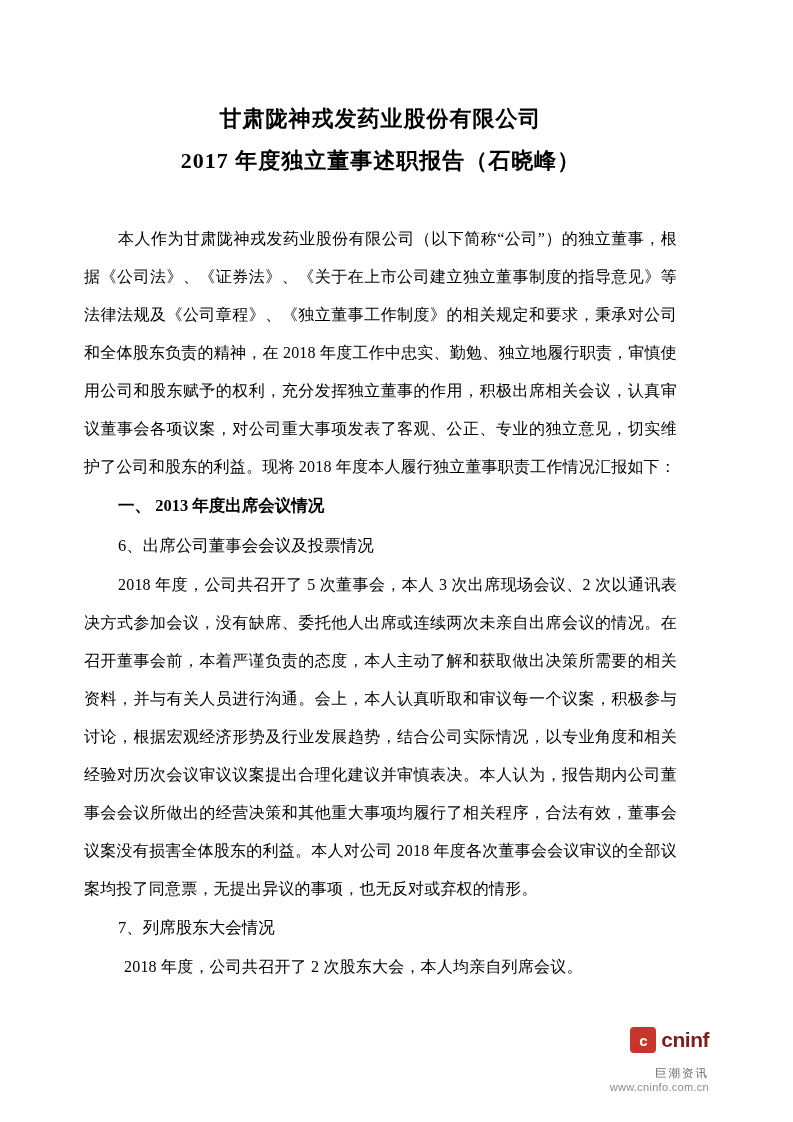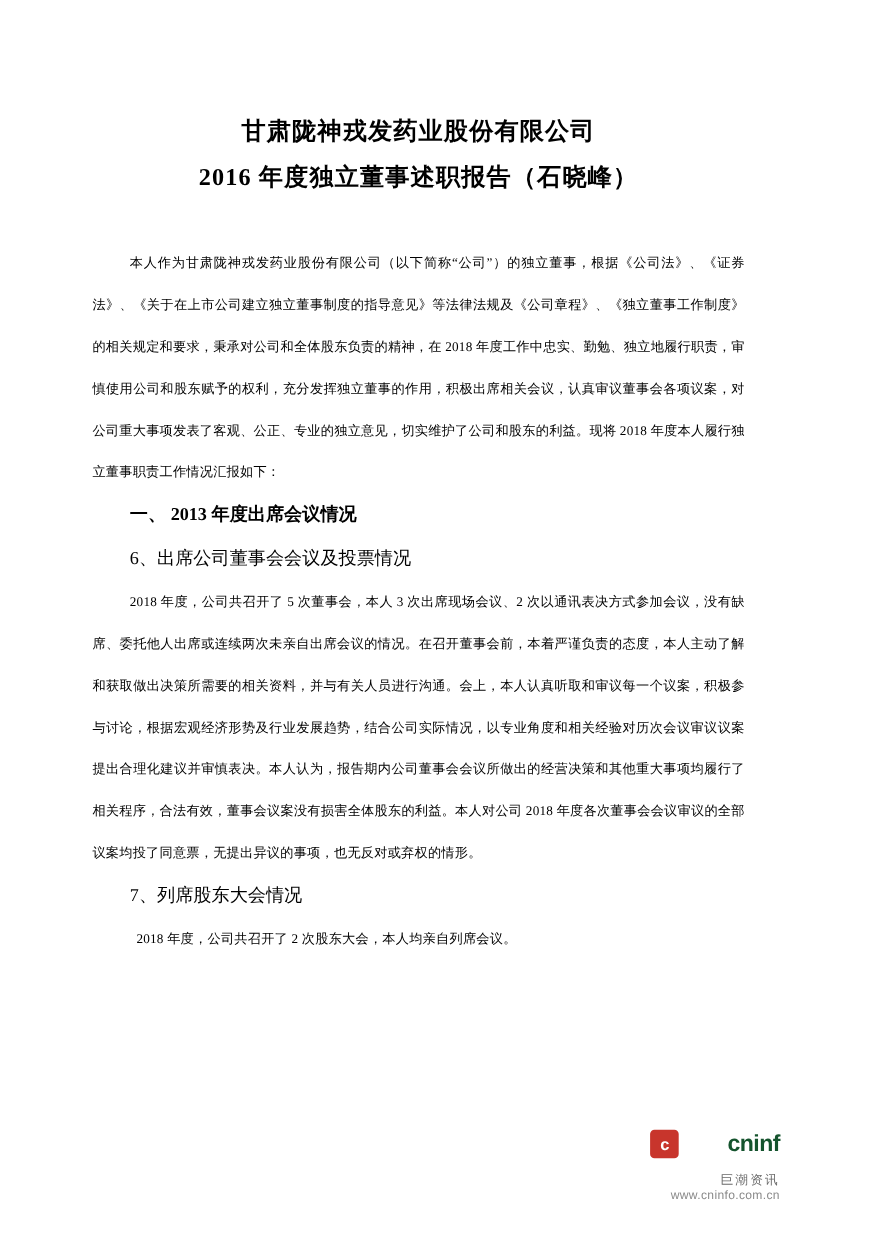--- a/index.html
+++ b/index.html
@@ -30,21 +30,21 @@
     font-size: 22px;
     font-weight: bold;
     letter-spacing: 1px;
     line-height: 42px;
     font-family: "Liberation Serif", "DejaVu Serif", serif;
   }
   .body-block {
     margin-top: 38px;
   }
   p.para {
-    font-size: 12px;
+    font-size: 16px;
     line-height: 38px;
     margin: 0;
     text-align: justify;
     text-justify: inter-ideograph;
     letter-spacing: 0.2px;
   }
   p.indent2 {
     text-indent: 34px;
   }
   p.indent2half {
@@ -85,24 +85,23 @@
     font-size: 15px;
     font-weight: bold;
     display: flex;
     align-items: center;
     justify-content: center;
     font-family: "Liberation Sans", sans-serif;
   }
   .logo-text {
     font-size: 21px;
     font-weight: bold;
-    color: #14532d;
+    color: #7f1d1d;
     font-family: "Liberation Sans", sans-serif;
     letter-spacing: -0.5px;
-    margin-left: 39px;
   }
   .footer-cn {
     font-size: 11.5px;
     color: #6b6b6b;
     font-family: "Liberation Sans", sans-serif;
     margin-top: 14px;
     letter-spacing: 2px;
   }
   .footer-url {
     font-size: 11px;
@@ -112,21 +111,21 @@
     letter-spacing: 0.3px;
   }
 </style>
 </head>
 <body>
 
 <div class="page">
 
   <div class="title-block">
     <div class="title-line">甘肃陇神戎发药业股份有限公司</div>
-    <div class="title-line">2016 年度独立董事述职报告（石晓峰）</div>
+    <div class="title-line">2017 年度独立董事述职报告（石晓峰）</div>
   </div>
 
   <div class="body-block">
 
     <p class="para indent2">本人作为甘肃陇神戎发药业股份有限公司（以下简称“公司”）的独立董事，根据《公司法》、《证券法》、《关于在上市公司建立独立董事制度的指导意见》等法律法规及《公司章程》、《独立董事工作制度》的相关规定和要求，秉承对公司和全体股东负责的精神，在 2018 年度工作中忠实、勤勉、独立地履行职责，审慎使用公司和股东赋予的权利，充分发挥独立董事的作用，积极出席相关会议，认真审议董事会各项议案，对公司重大事项发表了客观、公正、专业的独立意见，切实维护了公司和股东的利益。现将 2018 年度本人履行独立董事职责工作情况汇报如下：</p>
 
     <p class="heading">一、 2013 年度出席会议情况</p>
 
     <p class="subheading">6、出席公司董事会会议及投票情况</p>
 

